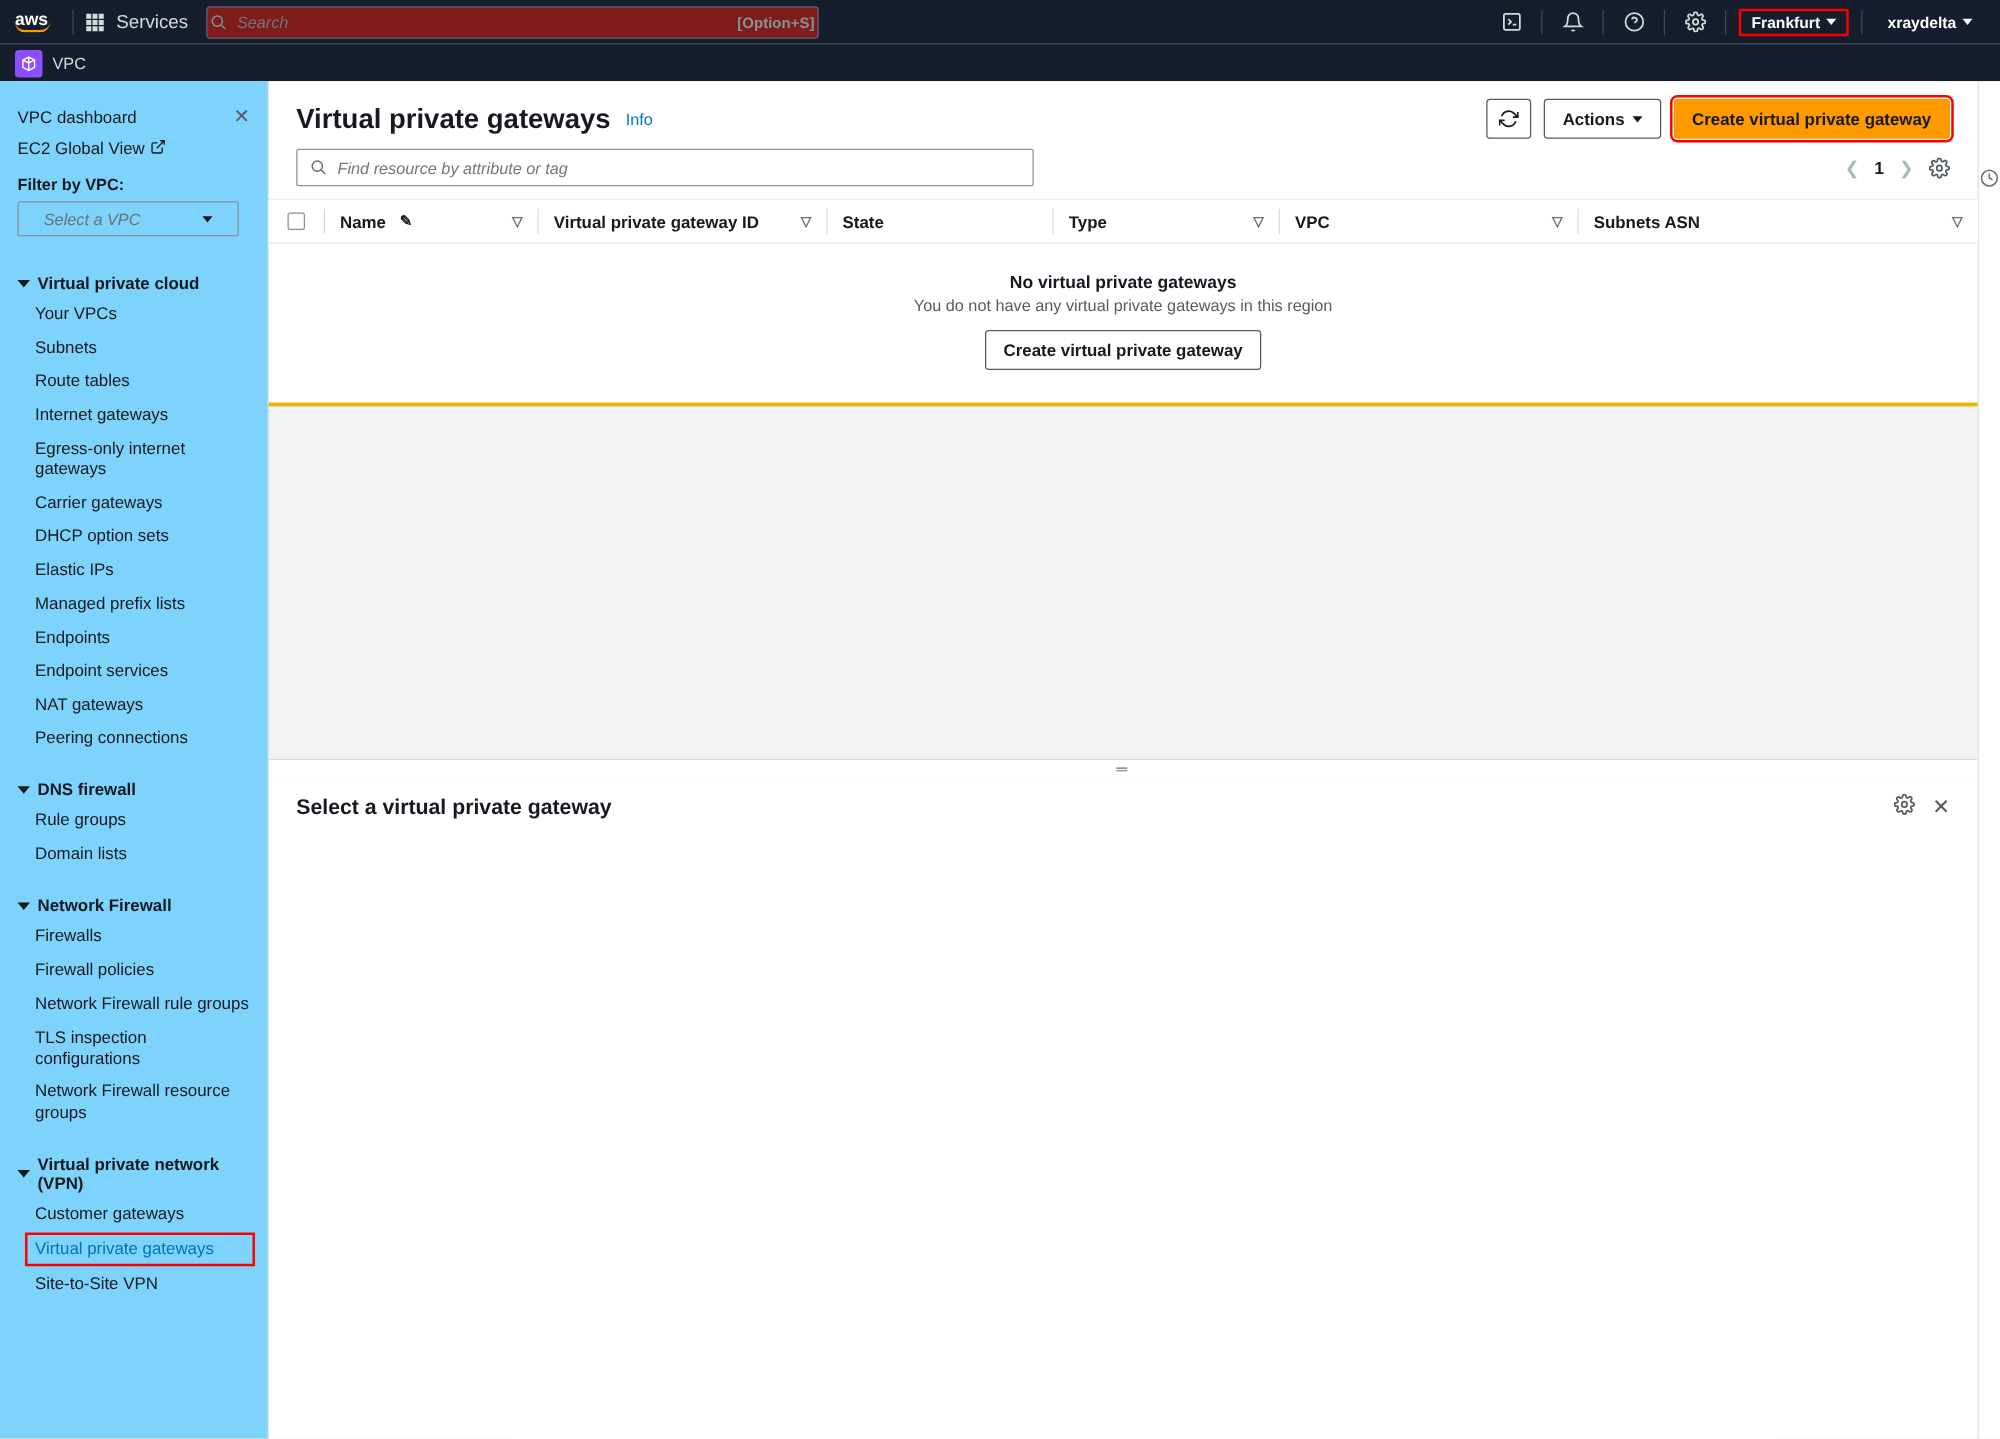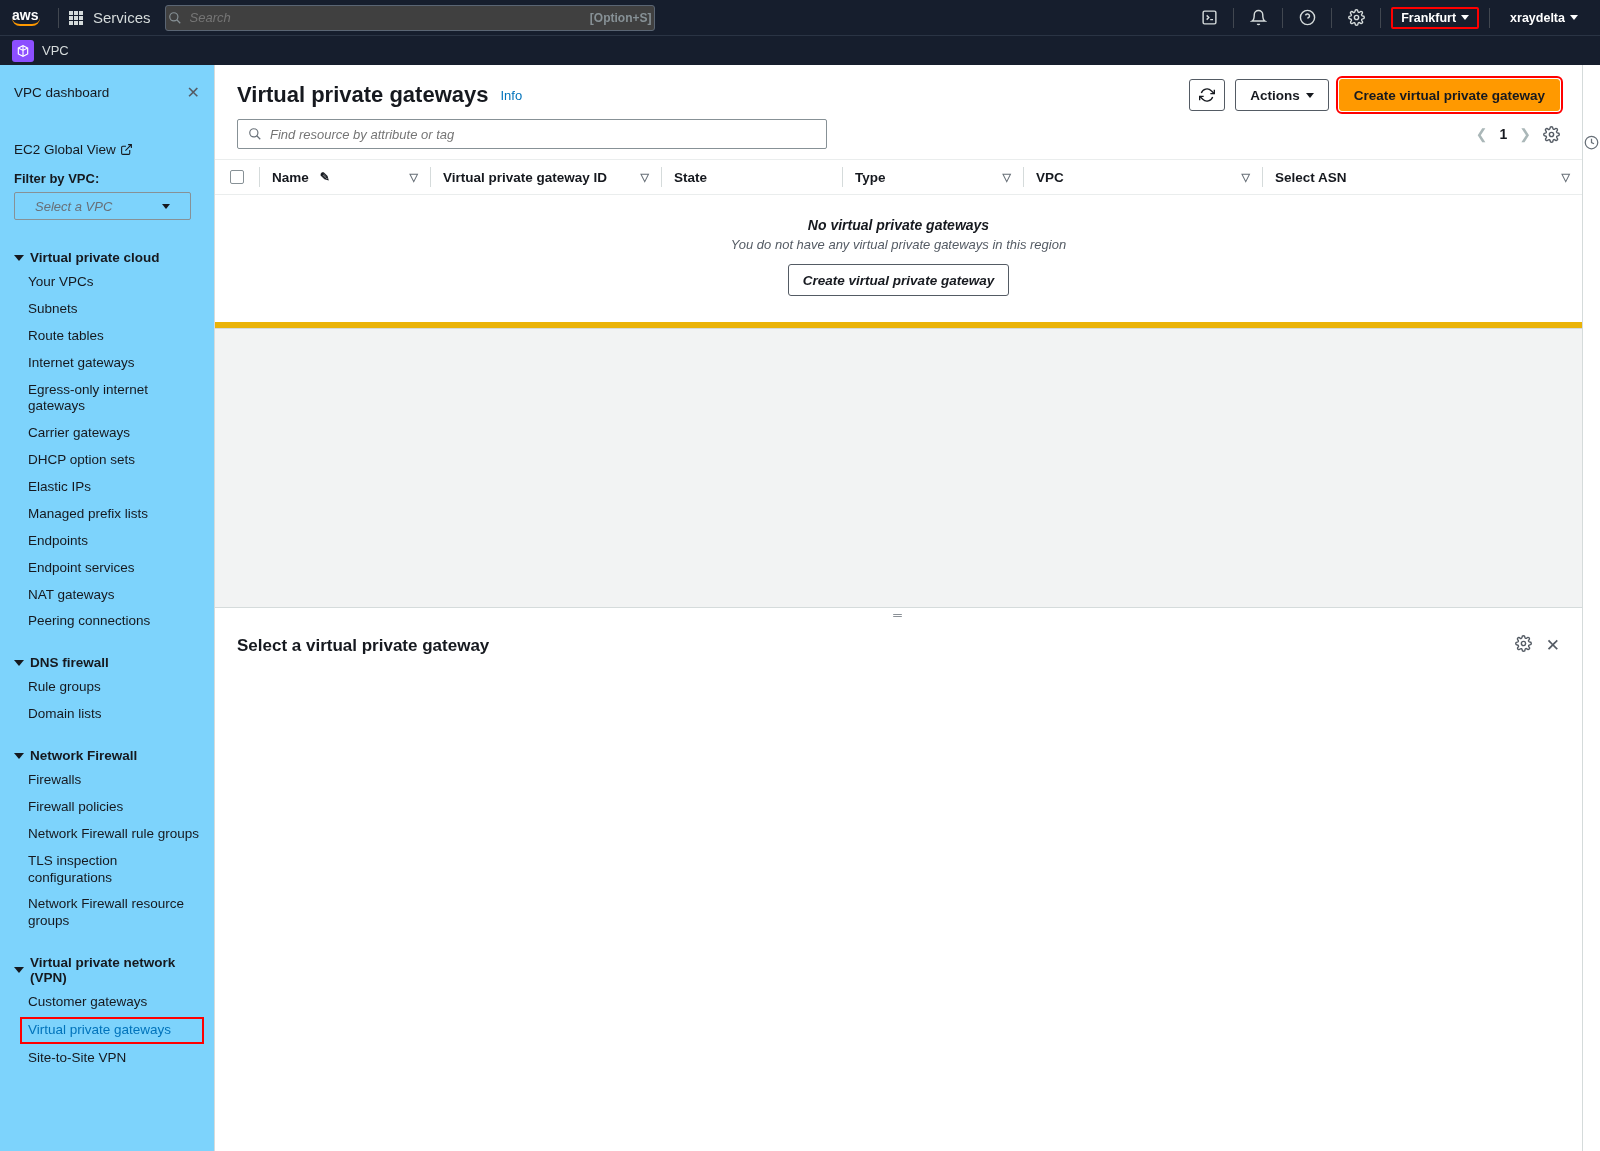--- a/index.html
+++ b/index.html
@@ -4,36 +4,36 @@
 <style>
 * { box-sizing: border-box; margin: 0; padding: 0; font-family: "Amazon Ember", "Helvetica Neue", Arial, sans-serif; }
 body { background: #f2f3f3; font-size: 14px; color: #16191f; overflow: hidden; width: 1600px; height: 1151px; }
 .topbar { background: #161e2d; height: 35px; display: flex; align-items: center; padding: 0 12px; color: #d5dbdb; }
 .aws-logo { color: #f59e42; font-weight: 700; font-size: 15px; margin-right: 8px; display:flex; align-items:center; }
 .aws-logo .smile { display:block; width: 28px; height:8px; border-bottom:2px solid #ff9900; border-radius:0 0 14px 14px; margin-top:-2px; }
 .tb-divider { width: 1px; height: 20px; background: #414750; margin: 0 10px; }
 .services-btn { display: flex; align-items: center; gap: 10px; font-size: 15px; cursor: pointer; }
 .grid-icon { display:inline-grid; grid-template-columns:repeat(3,4px); grid-template-rows:repeat(3,4px); gap:1px; }
 .grid-icon span { background:#d5dbdb; width:4px; height:4px; }
-.search-wrap { background: #404040; border:1px solid #5a6573; border-radius: 3px; display: flex; align-items: center; height: 26px; margin-left: 14px; width: 490px; padding: 0 2px; }
+.search-wrap { background: #7f1d1d; border:1px solid #5a6573; border-radius: 3px; display: flex; align-items: center; height: 26px; margin-left: 14px; width: 490px; padding: 0 2px; }
 .search-wrap input { background: transparent; border: none; outline: none; color: #d5dbdb; flex:1; font-size: 13px; font-style: italic; }
 .search-kbd { color: #879196; font-size: 12px; font-weight: bold; }
 .tb-spacer { flex: 1; }
 .tb-icon { width: 28px; height: 28px; display:flex; align-items:center; justify-content:center; cursor:pointer; color:#d5dbdb; }
 .tb-text { font-size: 12.5px; font-weight: 700; color: #fff; padding: 0 10px; cursor: pointer; display:flex; align-items:center; gap:5px; }
 .region-box { border: 2.5px solid #ff0000; border-radius: 2px; padding: 2px 8px; }
 .caret-down { width:0; height:0; border-left:4px solid transparent; border-right:4px solid transparent; border-top:5px solid currentColor; display:inline-block; }
 .breadcrumb-bar { background: #161e2d; height: 30px; display:flex; align-items:center; padding: 0 12px; border-top:1px solid #2a3444; }
 .vpc-chip { background:#8c4fff; color:#fff; width:22px; height:22px; border-radius:3px; display:flex; align-items:center; justify-content:center; font-size:11px; margin-right:8px; }
 .bc-text { color:#d5dbdb; font-size:13px; }
 .layout { display:flex; height: calc(1151px - 65px); }
 .sidebar { width: 215px; background:#7dd3fc; border-right:1px solid #d5dbdb; overflow-y:auto; padding: 14px 0; }
 .sb-top { padding: 0 14px 10px 14px; }
 .sb-link-head { font-size: 13.5px; color:#16191f; display:flex; justify-content:space-between; align-items:center; padding: 4px 0; cursor:pointer; }
-.sb-ext { display:inline-flex; align-items:center; gap:4px;margin-top:32px; }
+.sb-ext { display:inline-flex; align-items:flex-start; gap:4px; }
 .sb-filter-label { font-size: 13px; font-weight:700; margin-top: 10px; }
 .sb-select { border:1px solid #879196; border-radius:2px; height:28px; display:flex; align-items:center; justify-content:space-between; padding:0 20px; margin-top:6px; font-style:italic; color:#687078; font-size:13px; cursor:pointer; width: 177px; }
 .sb-section { margin-top: 16px; }
 .sb-section-h { font-size: 13.5px; font-weight: 700; padding: 4px 14px; display:flex; align-items:center; gap:6px; cursor:pointer; }
 .tri-down { width:0; height:0; border-left:5px solid transparent; border-right:5px solid transparent; border-top:6px solid #16191f; }
 .sb-item { font-size: 13.5px; color:#16191f; padding: 5px 14px 5px 28px; cursor:pointer; line-height: 1.25; }
 .sb-item.active { color:#0073bb; font-weight:400; }
 .sb-item.hl-red { border:2.5px solid #ff0000; margin: 1px 10px 1px 20px; padding: 3px 6px; }
 .close-x { cursor:pointer; font-size:16px; color:#545b64; }
 .main { flex:1; display:flex; flex-direction:column; position:relative; }
@@ -52,21 +52,21 @@
 .pager { margin-left:auto; display:flex; align-items:center; gap:8px; color:#687078; }
 .pager .pg-btn { cursor:pointer; color:#aab7b8; padding:4px; }
 .pager .current { color:#16191f; font-weight:700; }
 .gear { cursor:pointer; }
 .table-head { display:flex; background:#fff; border-top:1px solid #eaeded; border-bottom:1px solid #eaeded; height:36px; align-items:center; }
 .th { font-size:13.5px; font-weight:700; padding:0 12px; display:flex; align-items:center; gap:11px; height:100%; position:relative; }
 .th-sep { width:1px; height:20px; background:#d5dbdb; }
 .th .sort { margin-left:auto; color:#687078; font-size:11px; }
 .cb-col { width:44px; justify-content:center; }
 .checkbox { width:14px; height:14px; border:1px solid #879196; border-radius:2px; }
-.empty-state { text-align:center; padding: 22px 0 26px 0; border-bottom:6px solid #eab308;font-style:italic; }
+.empty-state { text-align:center; padding: 22px 0 26px 0; border-bottom:3px solid #eab308; }
 .empty-state .t1 { font-weight:700; font-size:14px; color:#16191f; }
 .empty-state .t2 { font-size:13px; color:#545b64; margin-top:4px; }
 .empty-state .btn { margin: 12px auto 0 auto; display:inline-flex; }
 .grey-fill { flex:1; background:#f2f3f3; }
 .drag-handle { height:14px; background:#fff; border-top:1px solid #d5dbdb; display:flex; align-items:center; justify-content:center; cursor:row-resize; color:#687078; font-size:12px; letter-spacing:2px; }
 .lower { background:#fff; flex: 0 0 530px; border-top: none; }
 .lower-head { display:flex; align-items:center; padding: 14px 22px; }
 .lower-title { font-size:17px; font-weight:700; }
 .lower-icons { margin-left:auto; display:flex; gap:14px; color:#545b64; }
 .lower-icons span { cursor:pointer; }
@@ -295,21 +295,21 @@
             <span>Type</span>
             <span class="sort">▽</span>
           </div>
         <div class="th-sep"></div>
         <div class="th" style="width:238px;">
             <span>VPC</span>
             <span class="sort">▽</span>
           </div>
         <div class="th-sep"></div>
         <div class="th" style="flex:1;">
-            <span>Select ASN</span>
+            <span>Subnets ASN</span>
             <span class="sort">▽</span>
           </div>
       </div>
       <div class="empty-state">
         <div class="t1">No virtual private gateways</div>
         <div class="t2">You do not have any virtual private gateways in this region</div>
         <div class="btn">
             <span>Create virtual private gateway</span>
           </div>
       </div>

